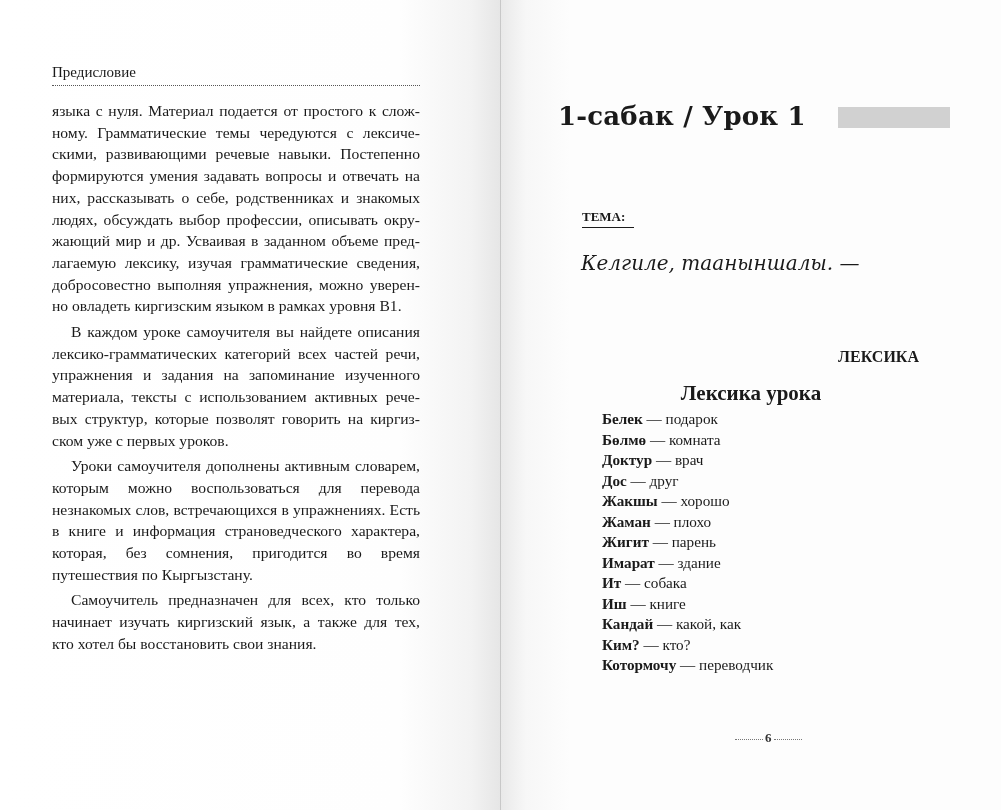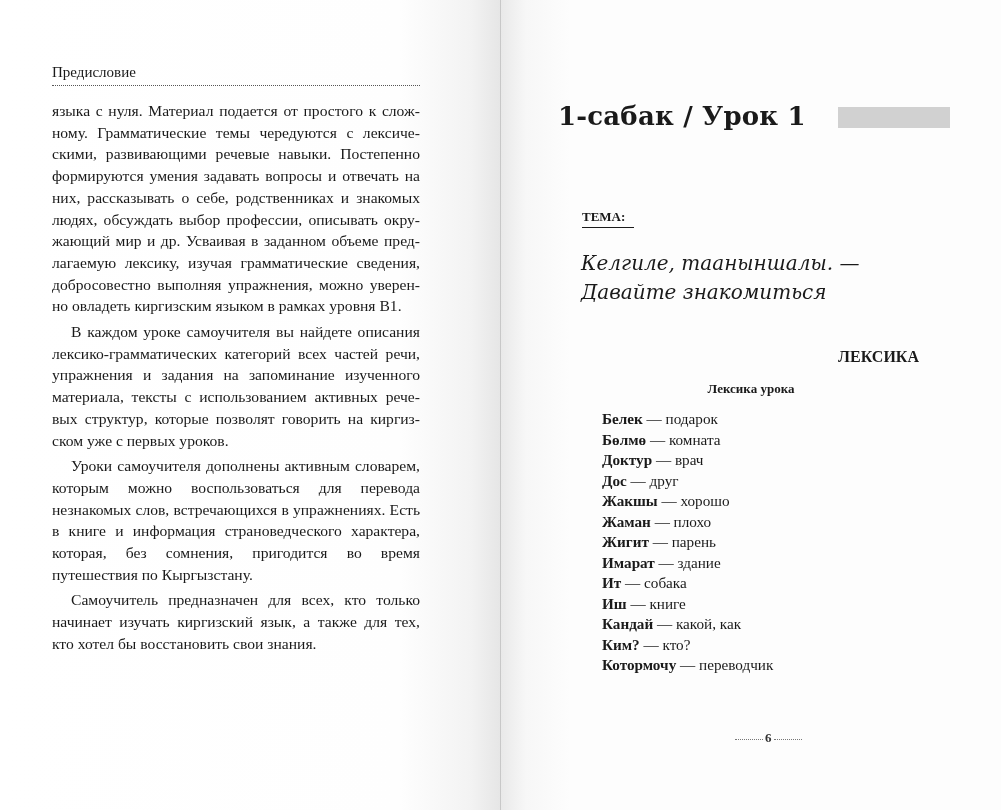--- a/index.html
+++ b/index.html
@@ -54,21 +54,21 @@
   .topic {
     position: absolute; left: 581px; top: 249px; width: 360px;
     font-family: "DejaVu Serif", serif; font-style: italic; font-size: 20px; line-height: 29px;
   }
   .lex-head {
     position: absolute; left: 583px; top: 348px; width: 336px; text-align: right;
     font-weight: bold; font-size: 16px;
   }
   .lex-sub {
     position: absolute; left: 583px; top: 381px; width: 336px; text-align: center;
-    font-weight: bold; font-size: 13px;
+    font-weight: bold; font-size: 21px;
   }
   .vocab { position: absolute; left: 602px; top: 409px; margin: 0; padding: 0; list-style: none; }
   .vocab li { font-size: 15.2px; line-height: 20.5px; white-space: nowrap; }
   .vocab .w { font-weight: bold; }
   .page-num {
     position: absolute; left: 733px; top: 730px;
     font-size: 13px; font-weight: bold; color: #333;
   }
   .page-num .dots { display: inline-block; width: 28px; border-top: 1.5px dotted #777; vertical-align: middle; margin: 0 2px; }
 </style>
@@ -92,21 +92,20 @@
 
   <div class="page page-right"></div>
 
   <div class="lesson-title">1-сабак / Урок 1</div>
   <div class="gray-bar"></div>
 
   <div class="tema">ТЕМА:</div>
 
   <div class="topic">
     <div>Келгиле, тааныншалы. —</div>
-    <div>Давайте знакомиться</div>
   </div>
 
   <div class="lex-head">ЛЕКСИКА</div>
   <div class="lex-sub">Лексика урока</div>
 
   <ul class="vocab">
     <li><span class="w">Белек</span><span> — </span><span>подарок</span></li>
     <li><span class="w">Бөлмө</span><span> — </span><span>комната</span></li>
     <li><span class="w">Доктур</span><span> — </span><span>врач</span></li>
     <li><span class="w">Дос</span><span> — </span><span>друг</span></li>

